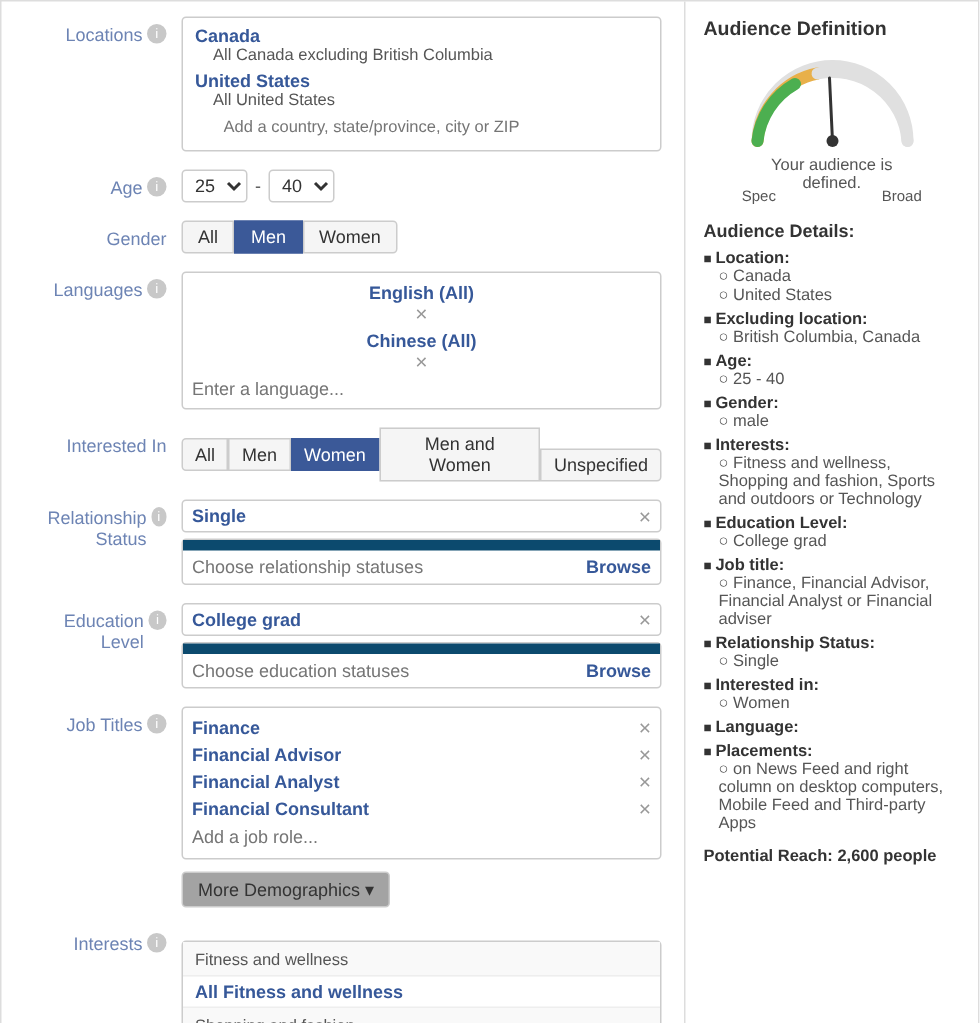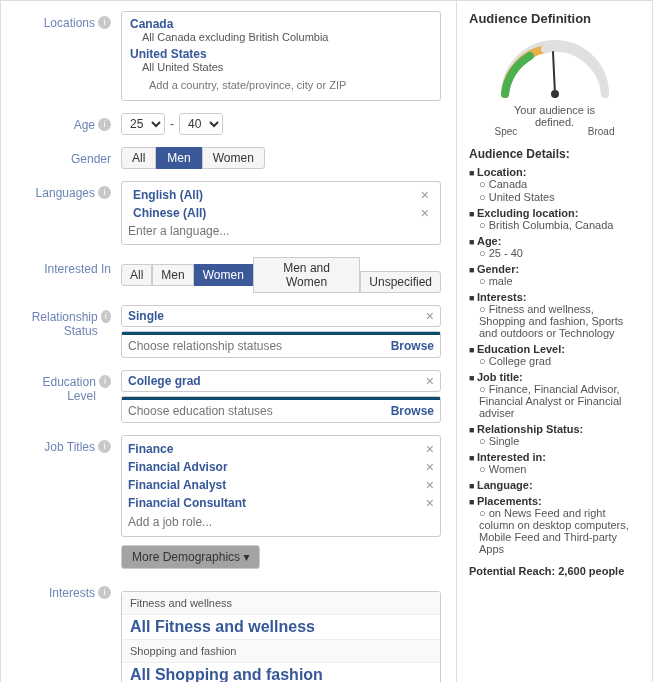--- a/index.html
+++ b/index.html
@@ -23,51 +23,51 @@
     .age-select { border: 1px solid #ccc; border-radius: 3px; padding: 2px 4px; font-size: 12px; background: #fff; color: #333; }
     .age-dash { color: #555; }
     
     .gender-buttons { display: flex; gap: 0; }
     .gender-btn { border: 1px solid #ccc; padding: 3px 10px; font-size: 12px; cursor: pointer; background: #f5f5f5; color: #333; }
     .gender-btn:first-child { border-radius: 3px 0 0 3px; }
     .gender-btn:last-child { border-radius: 0 3px 3px 0; }
     .gender-btn.active-blue { background: #3b5998; color: #fff; border-color: #3b5998; }
     
     .tag-container { border: 1px solid #ccc; border-radius: 3px; padding: 4px 6px; background: #fff; }
-    .tag-item { display: flex; align-items: center; justify-content: space-between; padding: 2px 5px; }
+    .tag-item { display: flex; align-items: center; justify-content: space-between; padding: 2px 5px; flex-direction: column; }
     .tag-text { color: #365899; font-size: 12px; font-weight: bold; }
     .tag-close { color: #999; cursor: pointer; font-size: 14px; line-height: 1; }
     .tag-input { border: none; outline: none; width: 100%; font-size: 12px; color: #999; padding: 2px 0; }
     
     .interests-buttons { display: flex; gap: 0; align-items: center; }
     .int-btn { border: 1px solid #ccc; padding: 3px 8px; font-size: 12px; cursor: pointer; background: #f5f5f5; color: #333; }
     .int-btn:first-child { border-radius: 3px 0 0 3px; }
     .int-btn:last-child { border-radius: 0 3px 3px 0; margin-top: 13px; }
     .int-btn.active-blue { background: #3b5998; color: #fff; border-color: #3b5998; }
     
     .single-tag { border: 1px solid #ccc; border-radius: 3px; padding: 3px 6px; background: #fff; display: flex; align-items: center; justify-content: space-between; }
     .single-tag-text { color: #365899; font-weight: bold; font-size: 12px; }
     
-    .browse-row { display: flex; align-items: center; justify-content: space-between; padding: 4px 6px; border-top: 3px solid #0c4a6e; }
+    .browse-row { display: flex; align-items: center; justify-content: space-between; padding: 4px 6px; border-top: 7px solid #0c4a6e; }
     .browse-input { border: none; outline: none; font-size: 12px; color: #999; flex: 1; }
     .browse-link { color: #365899; font-size: 12px; cursor: pointer; font-weight: bold; }
     
     .box-with-browse { border: 1px solid #ccc; border-radius: 3px; background: #fff; margin-top: 4px; }
     
     .job-titles-box { border: 1px solid #ccc; border-radius: 3px; background: #fff; padding: 4px 6px; }
     .job-tag { display: flex; align-items: center; justify-content: space-between; padding: 2px 0; }
     .job-tag-text { color: #365899; font-weight: bold; font-size: 12px; }
     .job-input { border: none; outline: none; font-size: 12px; color: #999; width: 100%; padding: 3px 0; }
     
     .more-demo-btn { margin-top: 8px; border: 1px solid #ccc; border-radius: 3px; padding: 4px 10px; font-size: 12px; background: #a3a3a3; cursor: pointer; color: #333; display: inline-flex; align-items: center; gap: 4px; }
     
     .interests-section { margin-top: 10px; border: 1px solid #ccc; border-radius: 3px; background: #fff; }
     .interest-category { padding: 4px 8px; background: #f9f9f9; border-bottom: 1px solid #eee; }
     .interest-cat-label { color: #555; font-size: 11px; }
-    .interest-item { padding: 3px 8px; font-weight: bold; color: #365899; font-size: 16px; border-bottom: 1px solid #eee; }
+    .interest-item { padding: 3px 8px; font-weight: bold; color: #365899; font-size: 12px; border-bottom: 1px solid #eee; }
     
     
     .right-panel { width: 195px; padding: 10px 12px; flex-shrink: 0; }
     .right-title { font-size: 13px; color: #333; font-weight: bold; margin-bottom: 8px; }
     
     .gauge-container { text-align: center; margin-bottom: 8px; position: relative; width: 120px; margin: 0 auto 8px; }
     .gauge-svg { width: 120px; height: 65px; }
     .gauge-text { font-size: 11px; color: #555; text-align: center; margin-top: 2px; }
     .gauge-labels { display: flex; justify-content: space-between; font-size: 10px; color: #555; margin-top: -2px; }
     

